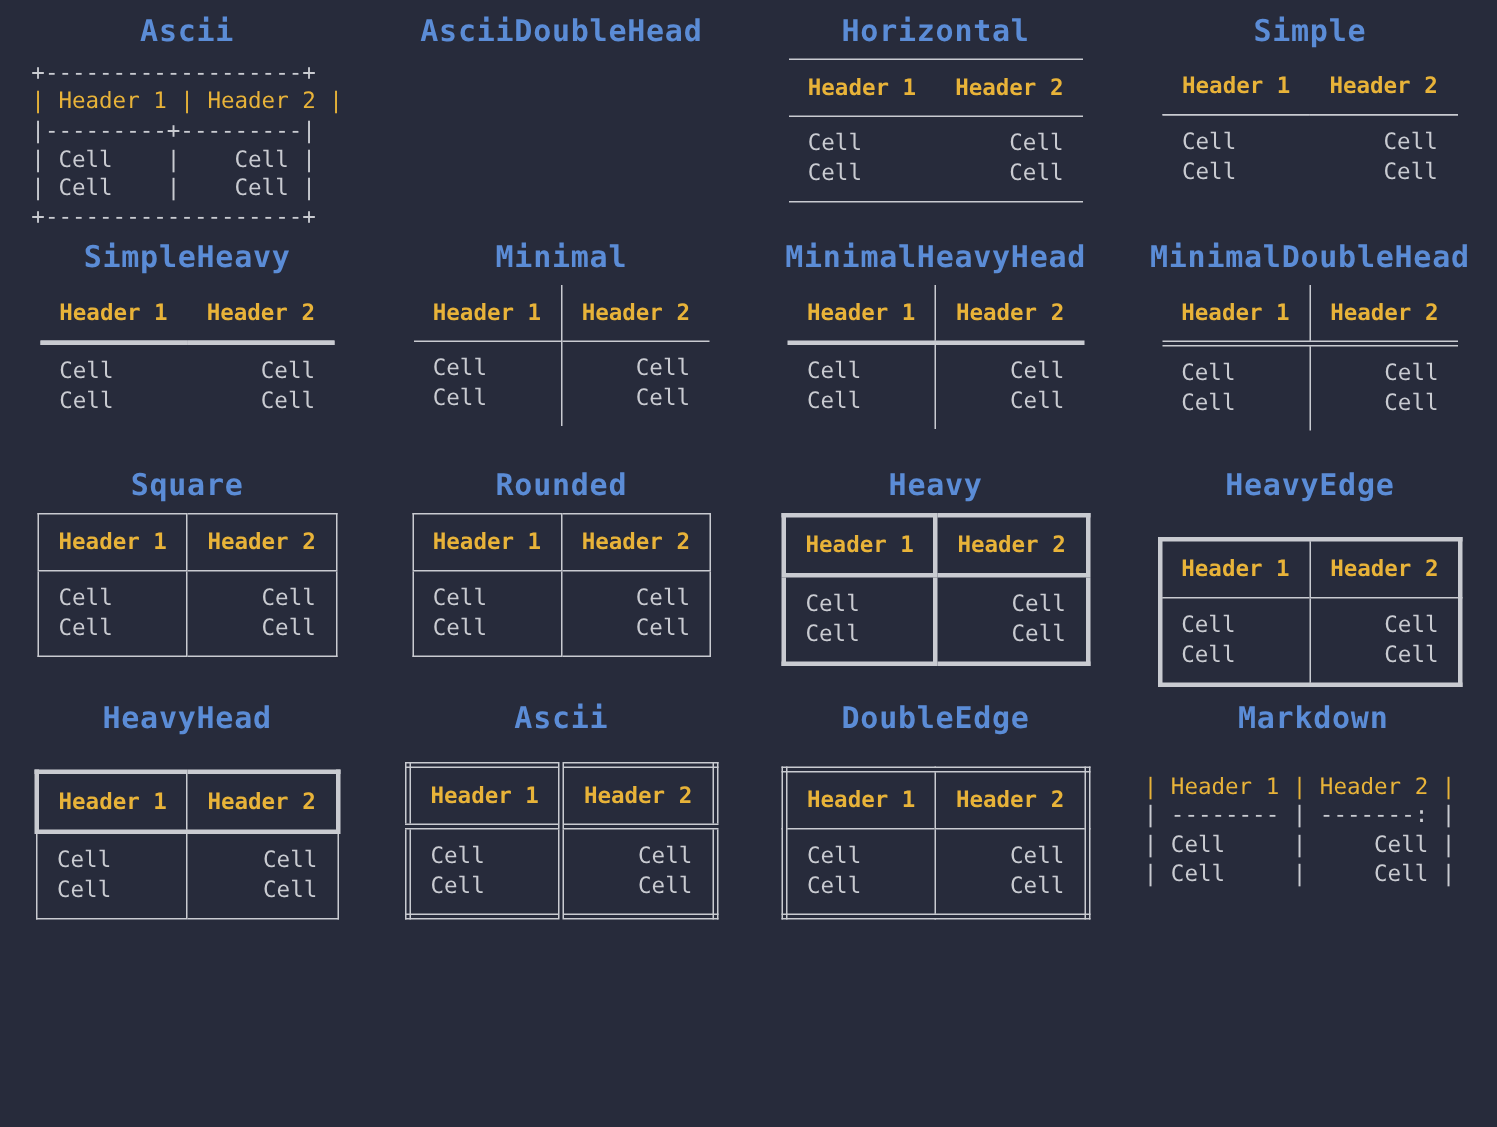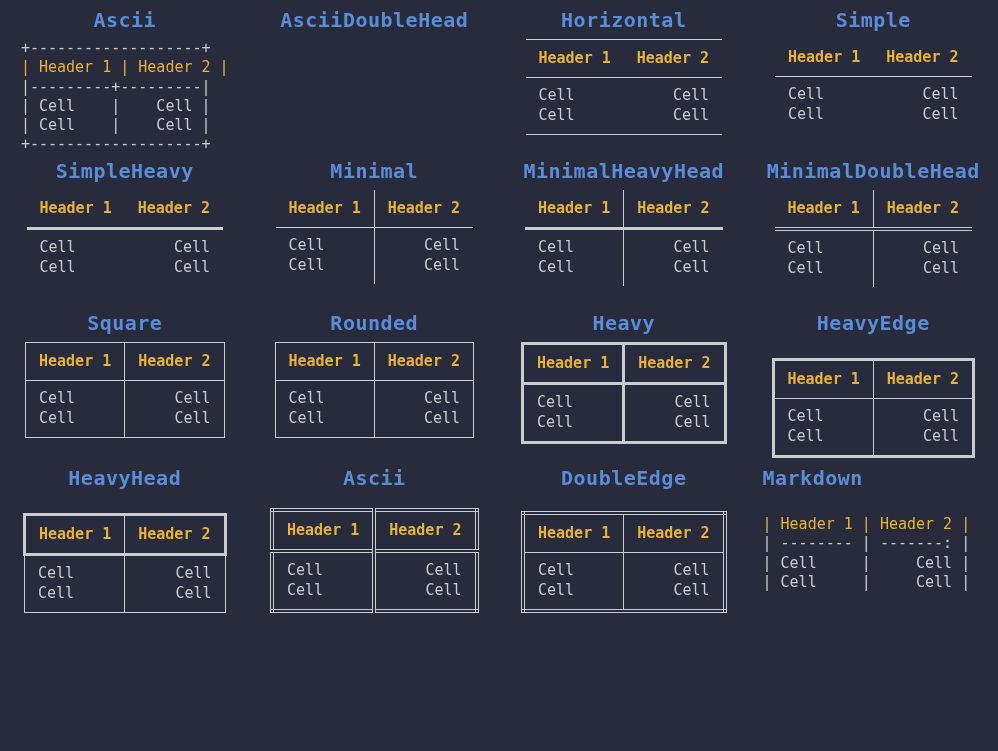--- a/index.html
+++ b/index.html
@@ -134,21 +134,21 @@
 
   
   .v-double{border:4px double var(--line);}
   .v-double thead tr{border-bottom:4px double var(--line);}
   .v-double th:first-child,.v-double td:first-child{border-right:4px double var(--line);}
 
   
   .v-doubleedge{border:4px double var(--line);}
   .v-doubleedge thead tr{border-bottom:1px solid var(--line);}
   .v-doubleedge th:first-child,.v-doubleedge td:first-child{border-right:1px solid var(--line);}
-  .mdcenter{width:226px;}
+  .mdcenter{width:226px;text-align:center;}
 </style>
 </head>
 <body>
 
 <div class="grid">
 
   <div class="cellbox r0">
     <div class="ttl">Ascii</div>
     <pre class="ascii"><span class="b">+-------------------+</span>
 <span class="h">| Header 1 | Header 2 |</span>

